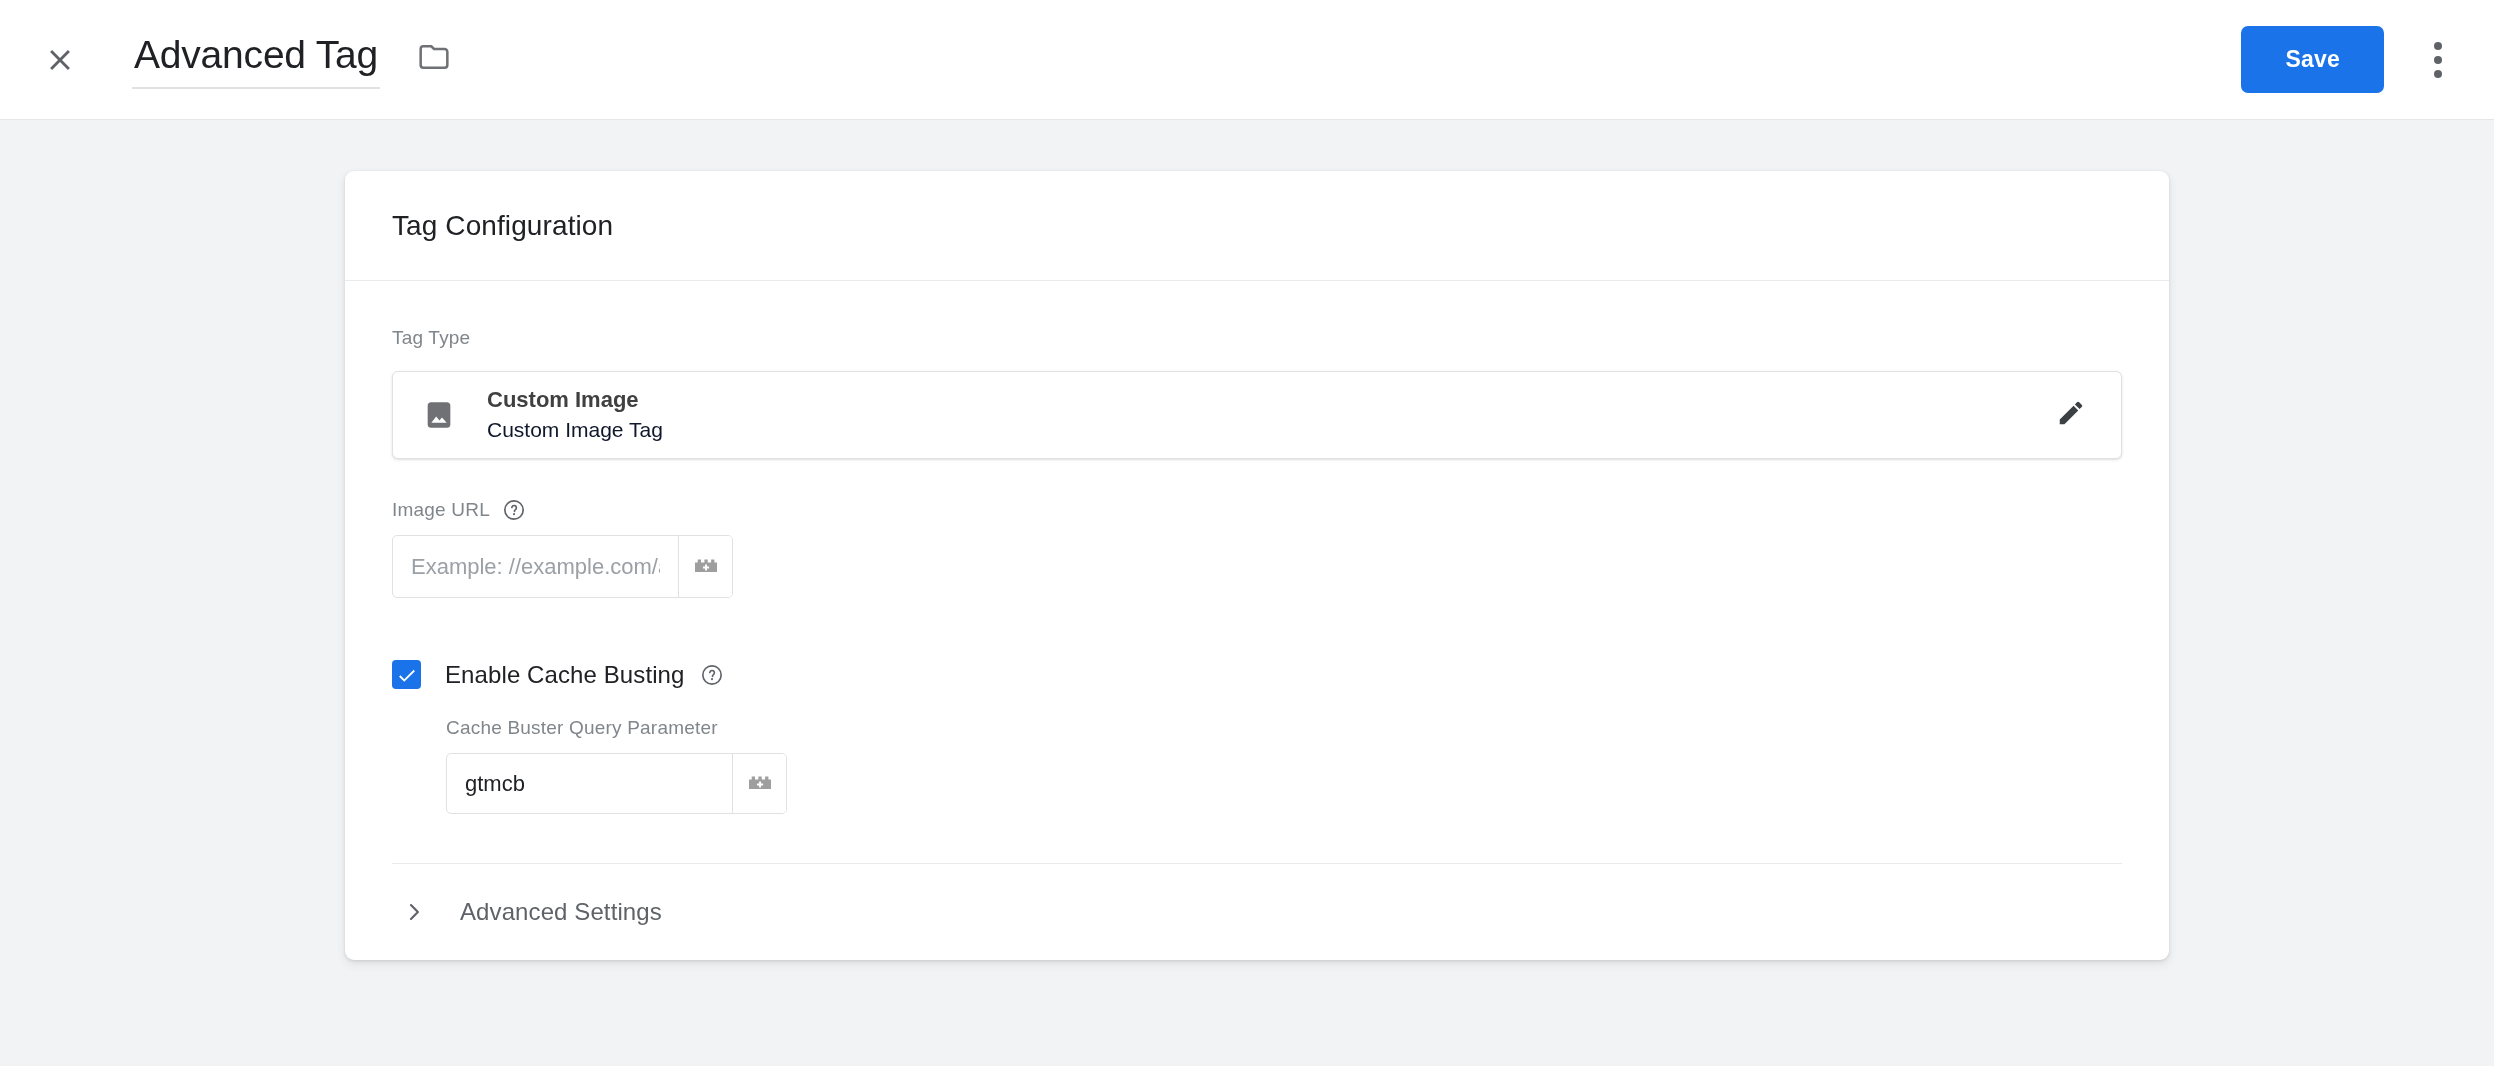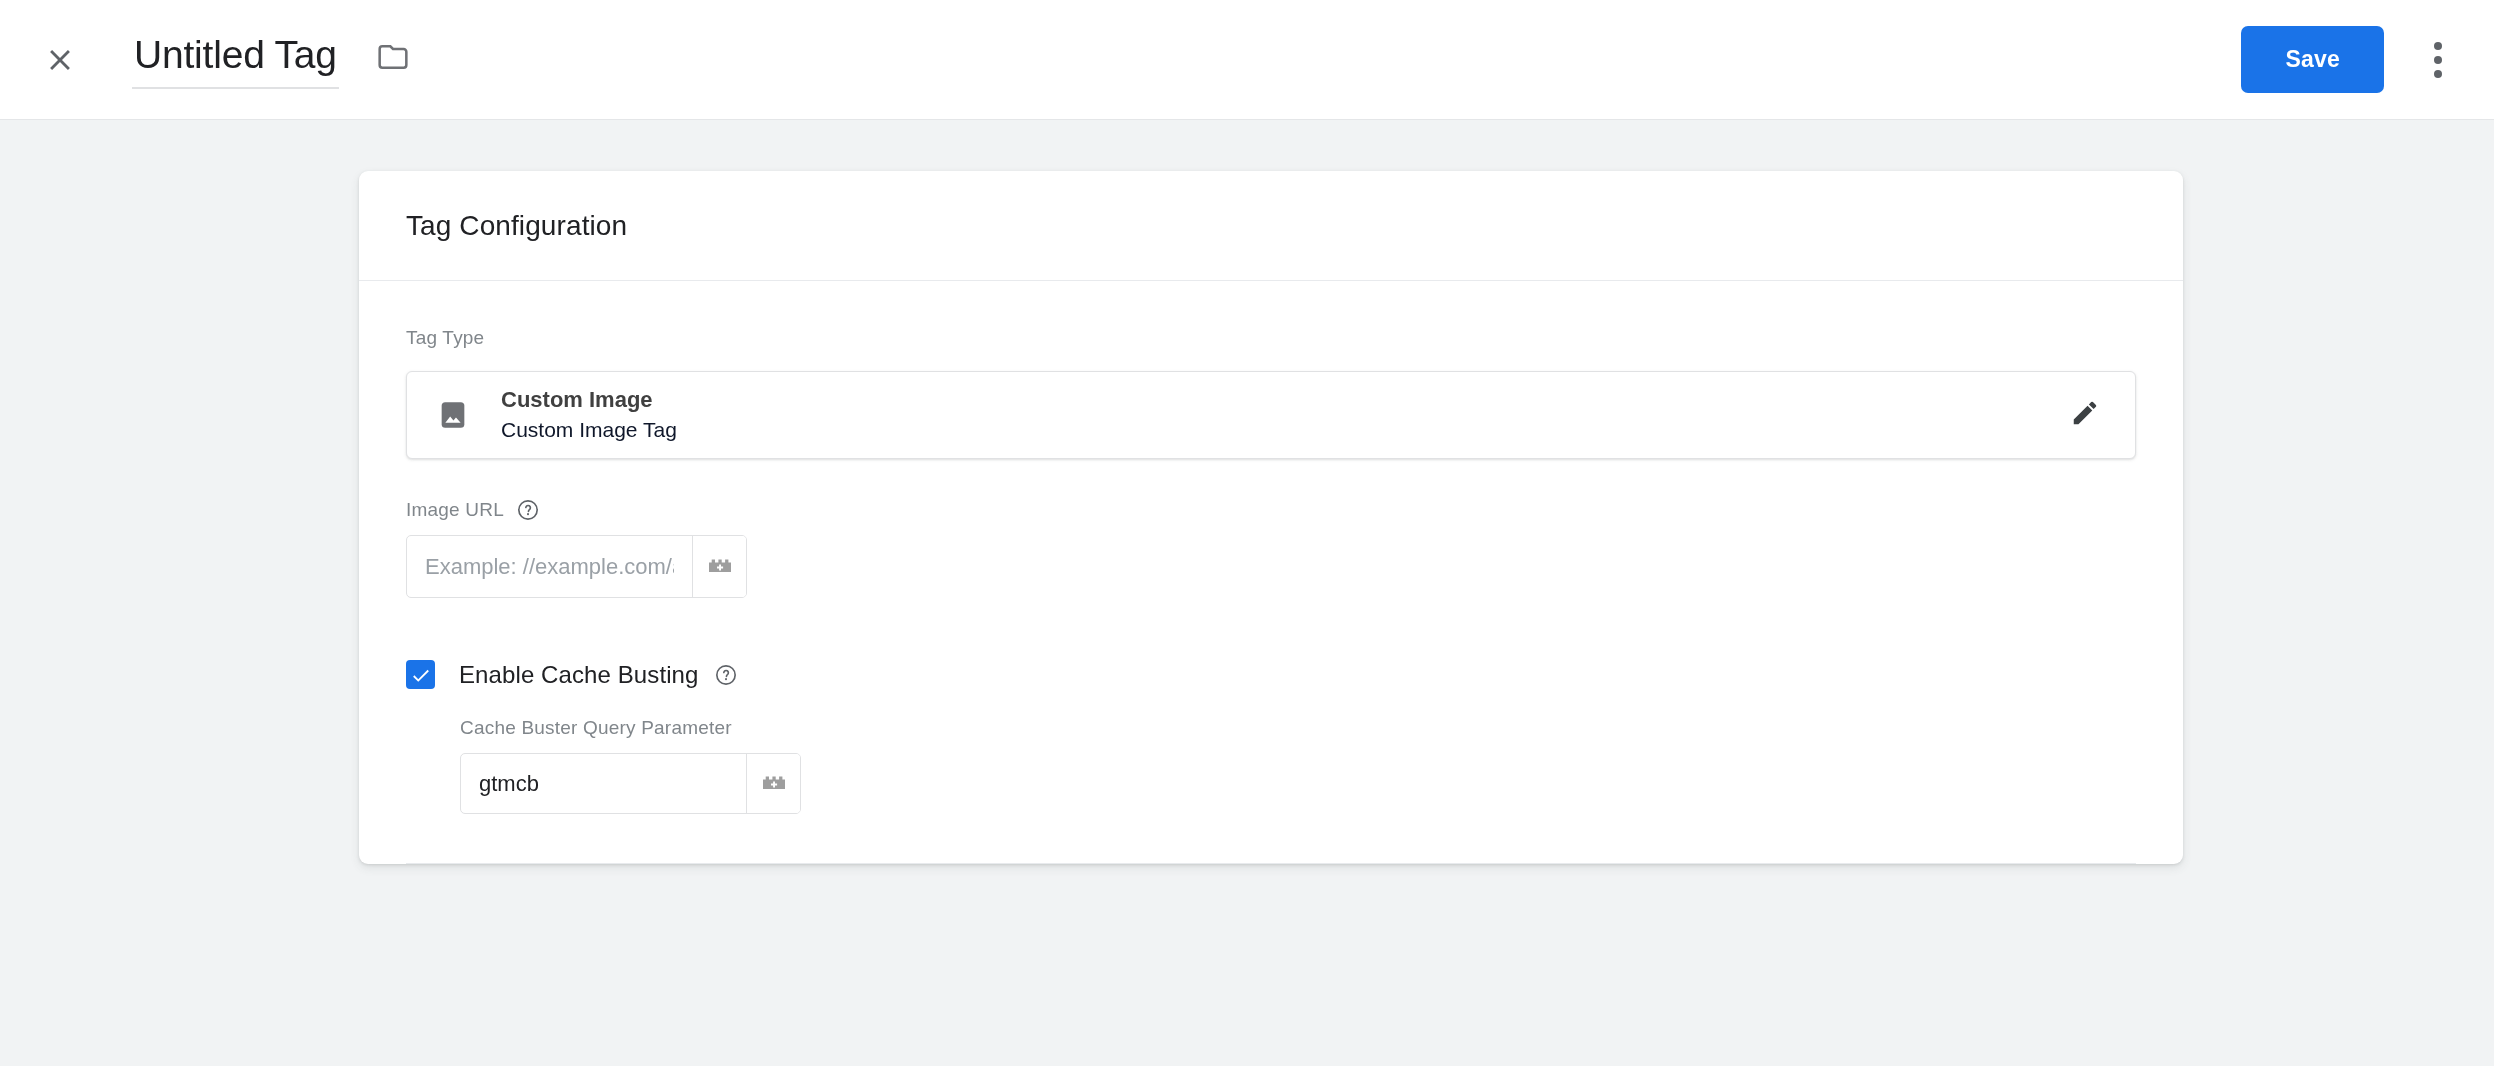--- a/index.html
+++ b/index.html
@@ -103,21 +103,21 @@
 
   
   .main {
     position: relative;
     height: 946px;
     overflow: hidden;
   }
 
   .card {
     position: absolute;
-    left: 359px;
+    left: 345px;
     top: 51px;
     width: 1824px;
     background: #ffffff;
     border-radius: 9px;
     box-shadow: 0 1px 3px rgba(60,64,67,0.15), 0 4px 10px rgba(60,64,67,0.10);
   }
 
   .card-header {
     height: 110px;
     display: flex;
@@ -308,21 +308,21 @@
 
   <div class="close-btn">
     <span>
       <svg width="34" height="34" viewBox="0 0 24 24">
         <path d="M19 6.41L17.59 5 12 10.59 6.41 5 5 6.41 10.59 12 5 17.59 6.41 19 12 13.41 17.59 19 19 17.59 13.41 12z" fill="#5f6368"></path>
       </svg>
     </span>
   </div>
 
   <div class="title-wrap">
-    <div class="tag-title">Untitled Tag</div>
+    <div class="tag-title">Advanced Tag</div>
     <div class="folder-icon">
       <span>
         <svg width="32" height="32" viewBox="0 0 24 24">
           <path d="M10 4H4c-1.1 0-1.99.9-1.99 2L2 18c0 1.1.9 2 2 2h16c1.1 0 2-.9 2-2V8c0-1.1-.9-2-2-2h-8l-2-2z" fill="none" stroke="#6f7175" stroke-width="1.9"></path>
         </svg>
       </span>
     </div>
   </div>
 
   <div class="header-right">
@@ -421,16 +421,24 @@
                 <path d="M3 9.5V19h22V9.5h-2.6V6.6h-3.3v2.9h-3.4V6.6h-3.3v2.9H9V6.6H5.7v2.9z" fill="#9e9e9e"></path>
                 <path d="M13.1 11.4h1.9v2.1h2.1v1.9h-2.1v2.1h-1.9v-2.1H11v-1.9h2.1z" fill="#ffffff"></path>
               </svg>
             </span>
           </button>
         </div>
       </div>
 
       <div class="divider"></div>
 
+      <div class="advanced-row">
+        <span class="chevron">
+          <svg width="26" height="26" viewBox="0 0 24 24">
+            <path d="M9.2 5.6l6.4 6.4-6.4 6.4" fill="none" stroke="#5f6368" stroke-width="2" stroke-linecap="round" stroke-linejoin="round"></path>
+          </svg>
+        </span>
+        <span class="advanced-label">Advanced Settings</span>
+      </div>
 
     </div>
   </div>
 </div>
 
 </body></html>

